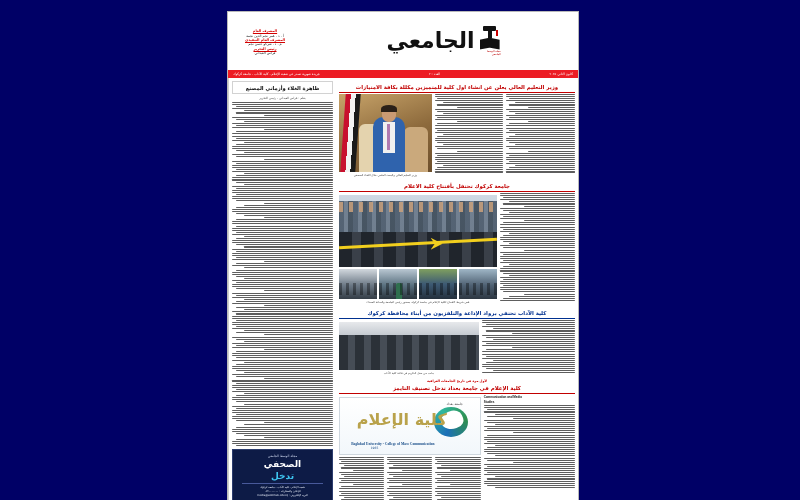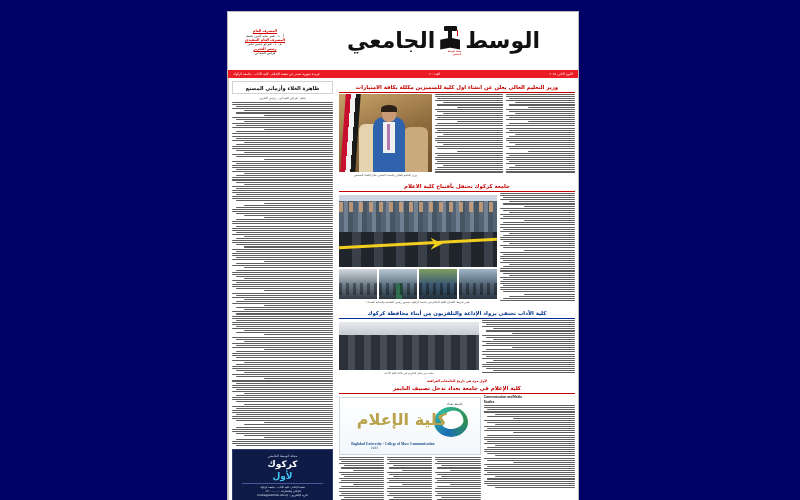--- a/index.html
+++ b/index.html
@@ -180,21 +180,20 @@
       <div class="mh-credits">
         <div class="ttl">المشرف العام</div>
         <div class="nm">أ . د . عمر نجم الدين نجمة</div>
         <div class="ttl">المشرف العام التنفيذي</div>
         <div class="nm">م . د . شركو حسن نجم</div>
         <div class="ttl">رئيس التحرير</div>
         <div class="nm">فراس العبداني</div>
       </div>
 
       <div class="mh-title">
-        <span class="mh-word">الوسط</span>
         <span class="mh-logo">
           <span class="cap"></span>
           <span class="tas"></span>
           <span class="stem"></span>
           <span class="book"></span>
           <span class="lbl">مجلة الوسط الجامعي</span>
         </span>
         <span class="mh-word">الجامعي</span>
       </div>
 
@@ -735,22 +734,22 @@
             <i></i>
             <i></i>
             <i></i>
             <i></i>
             <i></i>
             <i></i>
         </div>
 
         <div class="adbox">
           <div class="top">مجلة الوسط الجامعي</div>
-          <div class="big">كركوك</div>
-          <div class="big"><span class="hi">لأول</span></div>
+          <div class="big">الصحفي</div>
+          <div class="big"><span class="hi">تدخل</span></div>
           <div class="rule"></div>
           <div class="sm">شعبة الإعلام - كلية الآداب - جامعة كركوك</div>
           <div class="sm">للإعلان والمشاركة : ٠٧٧٠٠٠٠٠٠٠</div>
           <div class="sm">البريد الإلكتروني : media@uokirkuk.edu.iq</div>
         </div>
 
       </div>
 
     </div>
   </div>

